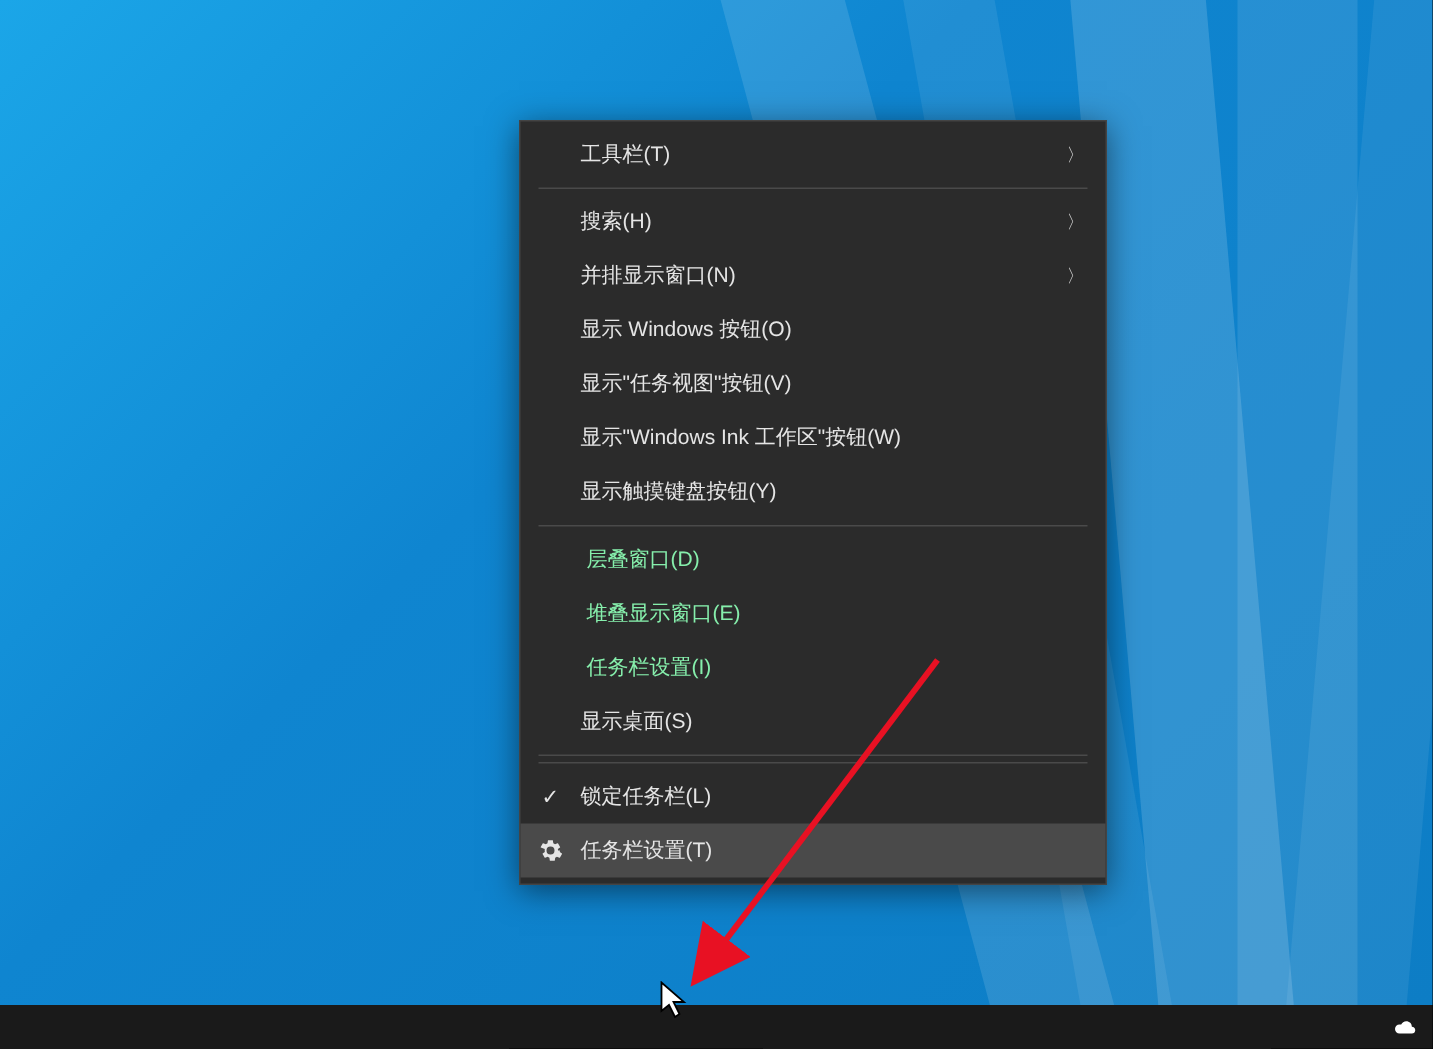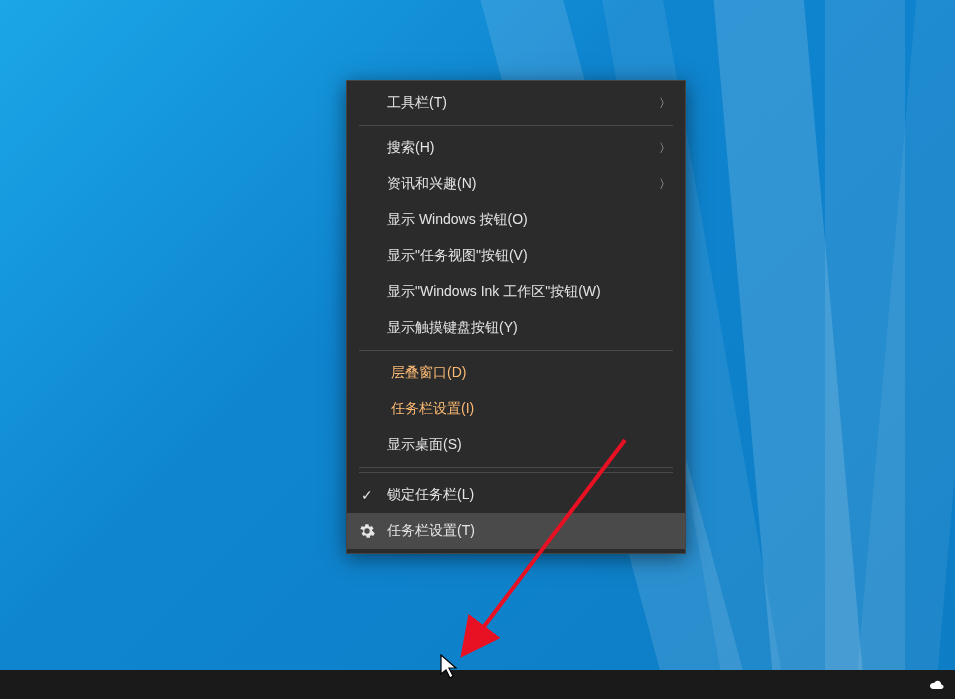--- a/index.html
+++ b/index.html
@@ -58,41 +58,41 @@
       right: 10px;
       bottom: 6px;
       color: #fff;
       font-size: 14px;
     }
 
     .context-menu {
       position: absolute;
       left: 346px;
       top: 80px;
-      width: 340px;
+      width: 392px;
       background: #2b2b2b;
       color: #e5e5e5;
       font-size: 14px;
       padding: 4px 0;
       border: 1px solid #444;
       box-shadow: 0 4px 20px rgba(0,0,0,0.5);
     }
     .menu-item {
       display: flex;
       align-items: center;
       height: 36px;
       padding: 0 14px 0 40px;
       position: relative;
       cursor: default;
     }
     .menu-item.hovered {
       background: #4a4a4a;
     }
     .menu-item.disabled {
-      color: #fdba74;
+      color: #86efac;
       padding-left: 44px;
     }
     .menu-item .label {
       flex: 1;
     }
     .menu-item .chevron {
       color: #ccc;
       font-size: 12px;
     }
     .menu-separator {
@@ -153,38 +153,41 @@
   <div class="menu-item">
     <span class="label">工具栏(T)</span>
     <span class="chevron">〉</span>
   </div>
   <div class="menu-separator"></div>
   <div class="menu-item">
     <span class="label">搜索(H)</span>
     <span class="chevron">〉</span>
   </div>
   <div class="menu-item">
-    <span class="label">资讯和兴趣(N)</span>
+    <span class="label">并排显示窗口(N)</span>
     <span class="chevron">〉</span>
   </div>
   <div class="menu-item">
     <span class="label">显示 Windows 按钮(O)</span>
   </div>
   <div class="menu-item">
     <span class="label">显示"任务视图"按钮(V)</span>
   </div>
   <div class="menu-item">
     <span class="label">显示"Windows Ink 工作区"按钮(W)</span>
   </div>
   <div class="menu-item">
     <span class="label">显示触摸键盘按钮(Y)</span>
   </div>
   <div class="menu-separator"></div>
   <div class="menu-item disabled">
     <span class="label">层叠窗口(D)</span>
+  </div>
+  <div class="menu-item disabled">
+    <span class="label">堆叠显示窗口(E)</span>
   </div>
   <div class="menu-item disabled">
     <span class="label">任务栏设置(I)</span>
   </div>
   <div class="menu-item">
     <span class="label">显示桌面(S)</span>
   </div>
   <div class="menu-separator"></div>
   <div class="menu-separator"></div>
   <div class="menu-item">

